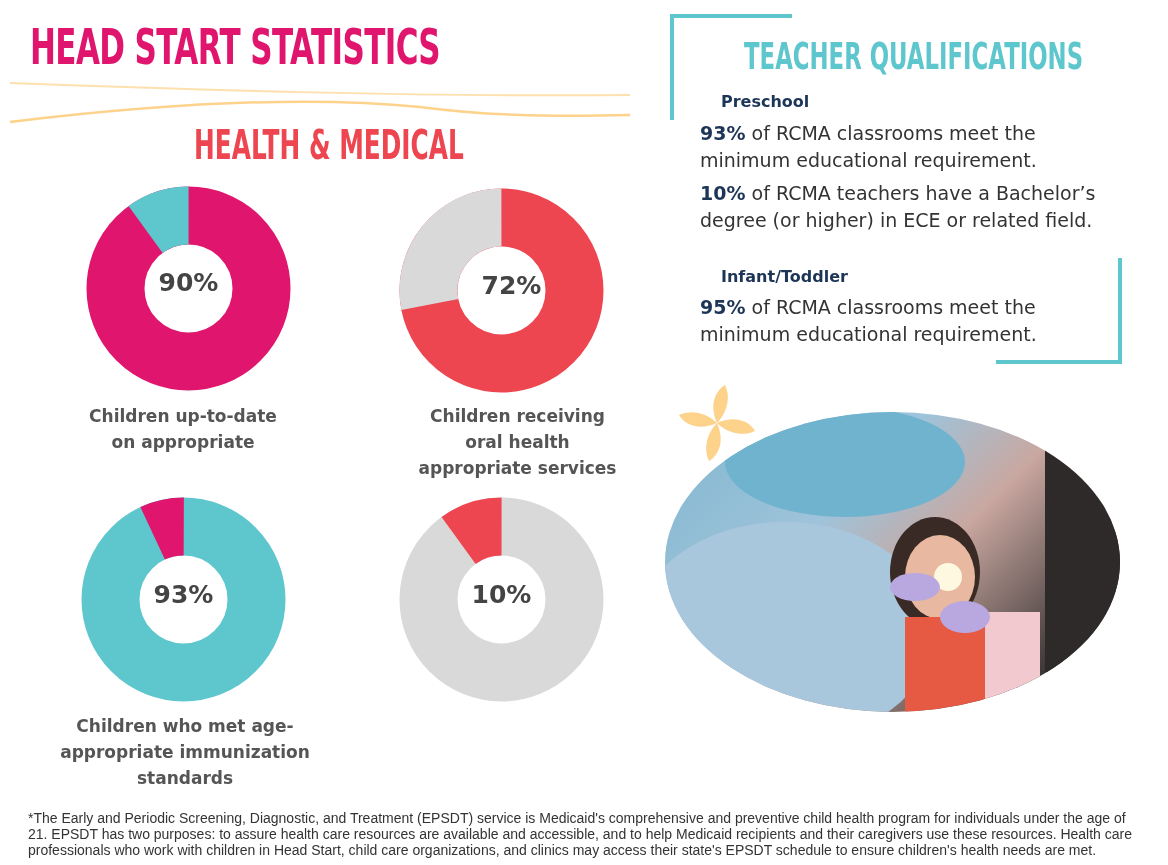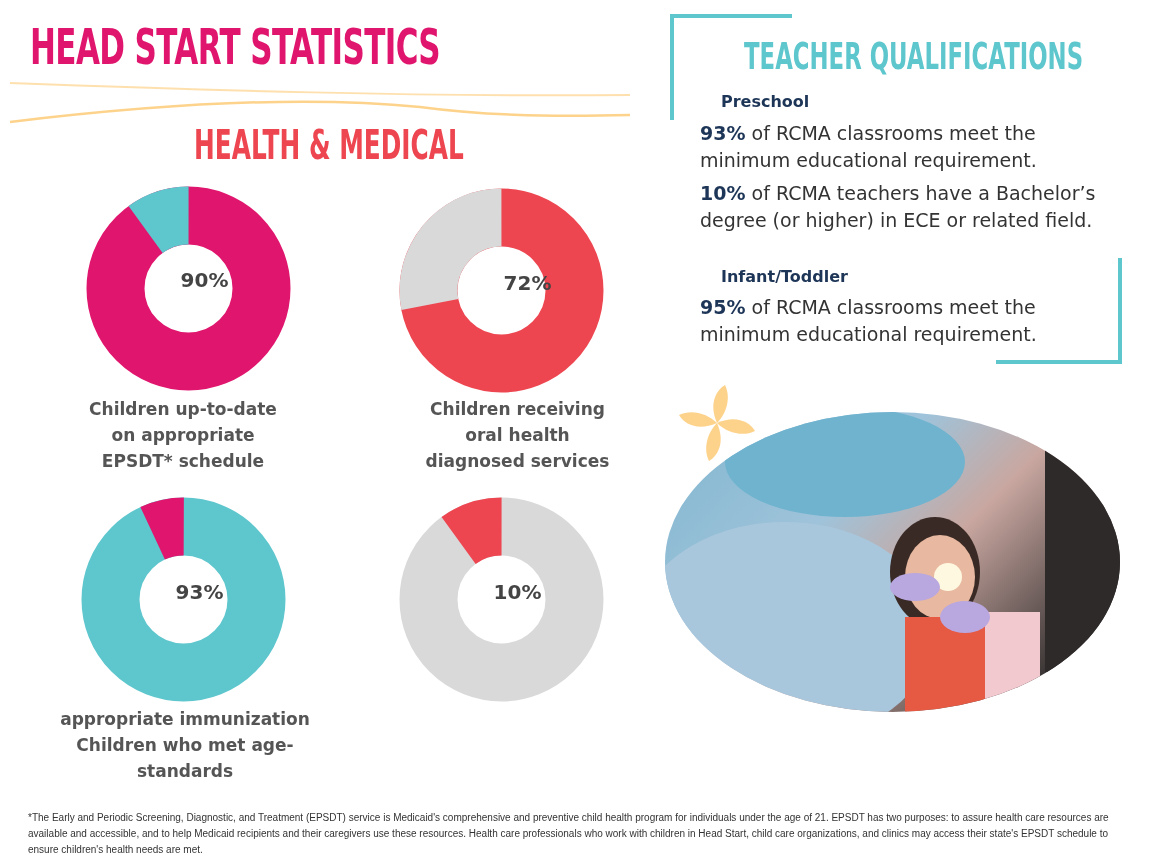--- a/index.html
+++ b/index.html
@@ -1,30 +1,30 @@
 <!DOCTYPE html>
 <html><head>
 <meta charset="utf-8">
 <style>
   html,body{margin:0;padding:0;background:#fff;}
   body{width:1168px;height:865px;position:relative;overflow:hidden;font-family:"Liberation Sans",sans-serif;}
   .title{position:absolute;left:30px;top:18px;font-family:"DejaVu Sans",sans-serif;font-weight:bold;font-size:50px;color:#e0156e;letter-spacing:-1px;transform:scaleX(0.62);transform-origin:left top;white-space:nowrap;}
   .subtitle{position:absolute;left:194px;top:122px;font-family:"DejaVu Sans",sans-serif;font-weight:bold;font-size:40px;color:#ee4650;transform:scaleX(0.62);transform-origin:left top;white-space:nowrap;}
   .waves{position:absolute;left:0;top:75px;}
   .donut{position:absolute;}
-  .pct{position:absolute;font-family:"DejaVu Sans",sans-serif;font-weight:bold;font-size:20px;color:#444;text-align:center;margin-left:16px;}
-  .clabel{position:absolute;font-family:"DejaVu Sans",sans-serif;font-weight:bold;font-size:17px;color:#555;text-align:center;line-height:26px;}
+  .pct{position:absolute;font-family:"DejaVu Sans",sans-serif;font-weight:bold;font-size:25px;color:#444;text-align:center;}
+  .clabel{position:absolute;font-family:"DejaVu Sans",sans-serif;font-weight:bold;font-size:17px;color:#555;text-align:center;line-height:26px;margin-top:7px;}
   .clabel span{display:block;}
   .tq-title{position:absolute;left:744px;top:34px;font-family:"DejaVu Sans",sans-serif;font-weight:bold;font-size:38px;color:#5ec6cd;transform:scaleX(0.6);transform-origin:left top;white-space:nowrap;}
   .bracket{position:absolute;background:#5ec6cd;}
   .tq-head{position:absolute;left:700px;font-family:"DejaVu Sans",sans-serif;font-weight:bold;font-size:16px;color:#1d3557;margin-left:21px;}
   .tq-text{position:absolute;left:700px;font-family:"DejaVu Sans",sans-serif;font-size:19px;color:#333;line-height:27px;width:420px;}
   .tq-text b{color:#1d3557;}
   .photo{position:absolute;left:665px;top:412px;width:455px;height:300px;border-radius:50%;overflow:hidden;background:linear-gradient(135deg,#7fb6cf 0%,#9fc3da 35%,#c9a7a0 55%,#3b3636 85%);}
-  .footnote{position:absolute;left:28px;top:810px;width:1110px;font-family:"Liberation Sans",sans-serif;font-size:10px;color:#333;line-height:16px;}
+  .footnote{position:absolute;left:28px;top:810px;width:1110px;font-family:"Liberation Sans",sans-serif;font-size:14px;color:#333;line-height:16px;}
 </style>
 </head>
 <body>
 
 <div class="title">HEAD START STATISTICS</div>
 
 <svg class="waves" width="640" height="60" viewBox="0 0 640 60">
   <path d="M10,8 C200,15 420,22 630,20" stroke="#fdd38c" stroke-width="2" fill="none" opacity="0.7"></path>
   <path d="M10,47 C150,30 300,20 420,32 C480,40 540,42 630,40" stroke="#fdd38c" stroke-width="2.5" fill="none"></path>
 </svg>
@@ -32,42 +32,41 @@
 <div class="subtitle">HEALTH &amp; MEDICAL</div>
 
 <svg class="donut" style="left:86px;top:186px" width="205" height="205" viewBox="0 0 205 205">
   <circle cx="102.5" cy="102.5" r="73" fill="none" stroke="#e0156e" stroke-width="58"></circle>
   <circle cx="102.5" cy="102.5" r="73" fill="none" stroke="#5ec6cd" stroke-width="58" stroke-dasharray="45.87 458.67" transform="rotate(-126 102.5 102.5)"></circle>
 </svg>
 <div class="pct" style="left:86px;top:268px;width:205px">90%</div>
 <div class="clabel" style="left:48px;top:396px;width:270px">
   <span>Children up-to-date</span>
   <span>on appropriate</span>
-  <span>EPSDT* schedule</span>
 </div>
 
 <svg class="donut" style="left:399px;top:188px" width="205" height="205" viewBox="0 0 205 205">
   <circle cx="102.5" cy="102.5" r="73" fill="none" stroke="#ee4650" stroke-width="58"></circle>
   <circle cx="102.5" cy="102.5" r="73" fill="none" stroke="#d9d9d9" stroke-width="58" stroke-dasharray="128.43 458.67" transform="rotate(169 102.5 102.5)"></circle>
 </svg>
 <div class="pct" style="left:399px;top:271px;width:225px">72%</div>
 <div class="clabel" style="left:380px;top:396px;width:275px">
   <span>Children receiving</span>
   <span>oral health</span>
-  <span>diagnosed services</span>
+  <span>appropriate services</span>
 </div>
 
 <svg class="donut" style="left:81px;top:497px" width="205" height="205" viewBox="0 0 205 205">
   <circle cx="102.5" cy="102.5" r="73" fill="none" stroke="#5ec6cd" stroke-width="58"></circle>
   <circle cx="102.5" cy="102.5" r="73" fill="none" stroke="#e0156e" stroke-width="58" stroke-dasharray="32.11 458.67" transform="rotate(-115 102.5 102.5)"></circle>
 </svg>
 <div class="pct" style="left:81px;top:580px;width:205px">93%</div>
 <div class="clabel" style="left:40px;top:706px;width:290px">
+  <span>Children who met age-</span>
   <span>appropriate immunization</span>
-  <span>Children who met age-</span>
   <span>standards</span>
 </div>
 
 <svg class="donut" style="left:399px;top:497px" width="205" height="205" viewBox="0 0 205 205">
   <circle cx="102.5" cy="102.5" r="73" fill="none" stroke="#d9d9d9" stroke-width="58"></circle>
   <circle cx="102.5" cy="102.5" r="73" fill="none" stroke="#ee4650" stroke-width="58" stroke-dasharray="45.87 458.67" transform="rotate(-126 102.5 102.5)"></circle>
 </svg>
 <div class="pct" style="left:399px;top:580px;width:205px">10%</div>
 <div class="clabel" style="left:400px;top:706px;width:210px">
 </div>

